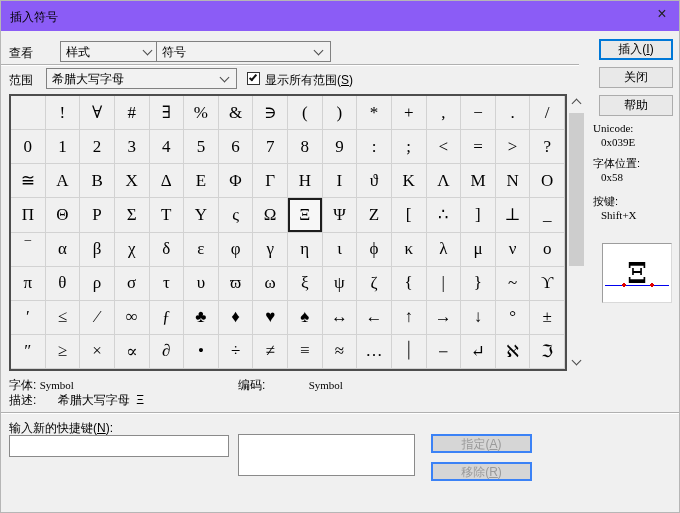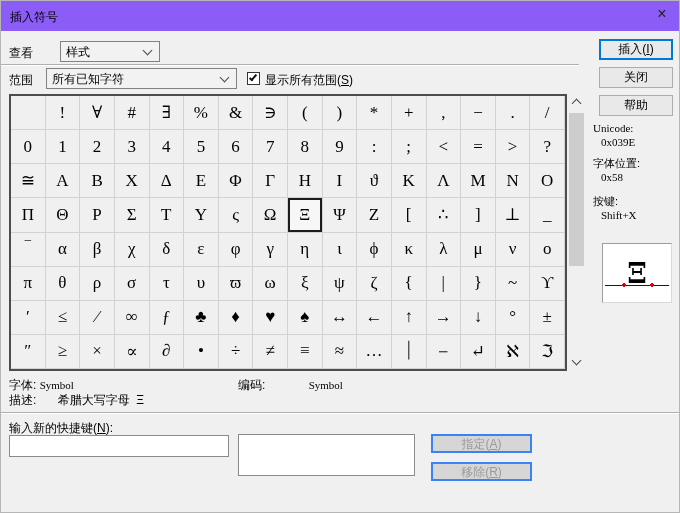--- a/index.html
+++ b/index.html
@@ -48,25 +48,29 @@
   <div class="titlebar">
     <span class="title">插入符号</span>
     <span class="close-btn">×</span>
   </div>
 
   <span class="label" style="left:8px; top:44px;">查看</span>
   <div class="combo" style="left:59px; top:40px; width:100px;">
     <span>样式</span>
     <i class="chev"></i>
   </div>
+  <div class="combo" style="left:155px; top:40px; width:175px;">
+    <span>符号</span>
+    <i class="chev"></i>
+  </div>
   <div class="sep" style="left:0; top:63px; width:578px;"></div>
 
   <span class="label" style="left:8px; top:71px;">范围</span>
   <div class="combo" style="left:45px; top:67px; width:191px;">
-    <span>所有已知字符</span>
+    <span>希腊大写字母</span>
     <i class="chev"></i>
   </div>
   <span class="checkbox">
       <i class="mark"></i>
     </span>
   <span class="label" style="left:264px; top:71px;">显示所有范围(<u>S</u>)</span>
 
   <div class="btn default" style="left:598px; top:38px;">插入(<u>I</u>)</div>
   <div class="btn" style="left:598px; top:66px;">关闭</div>
   <div class="btn" style="left:598px; top:94px;">帮助</div>

